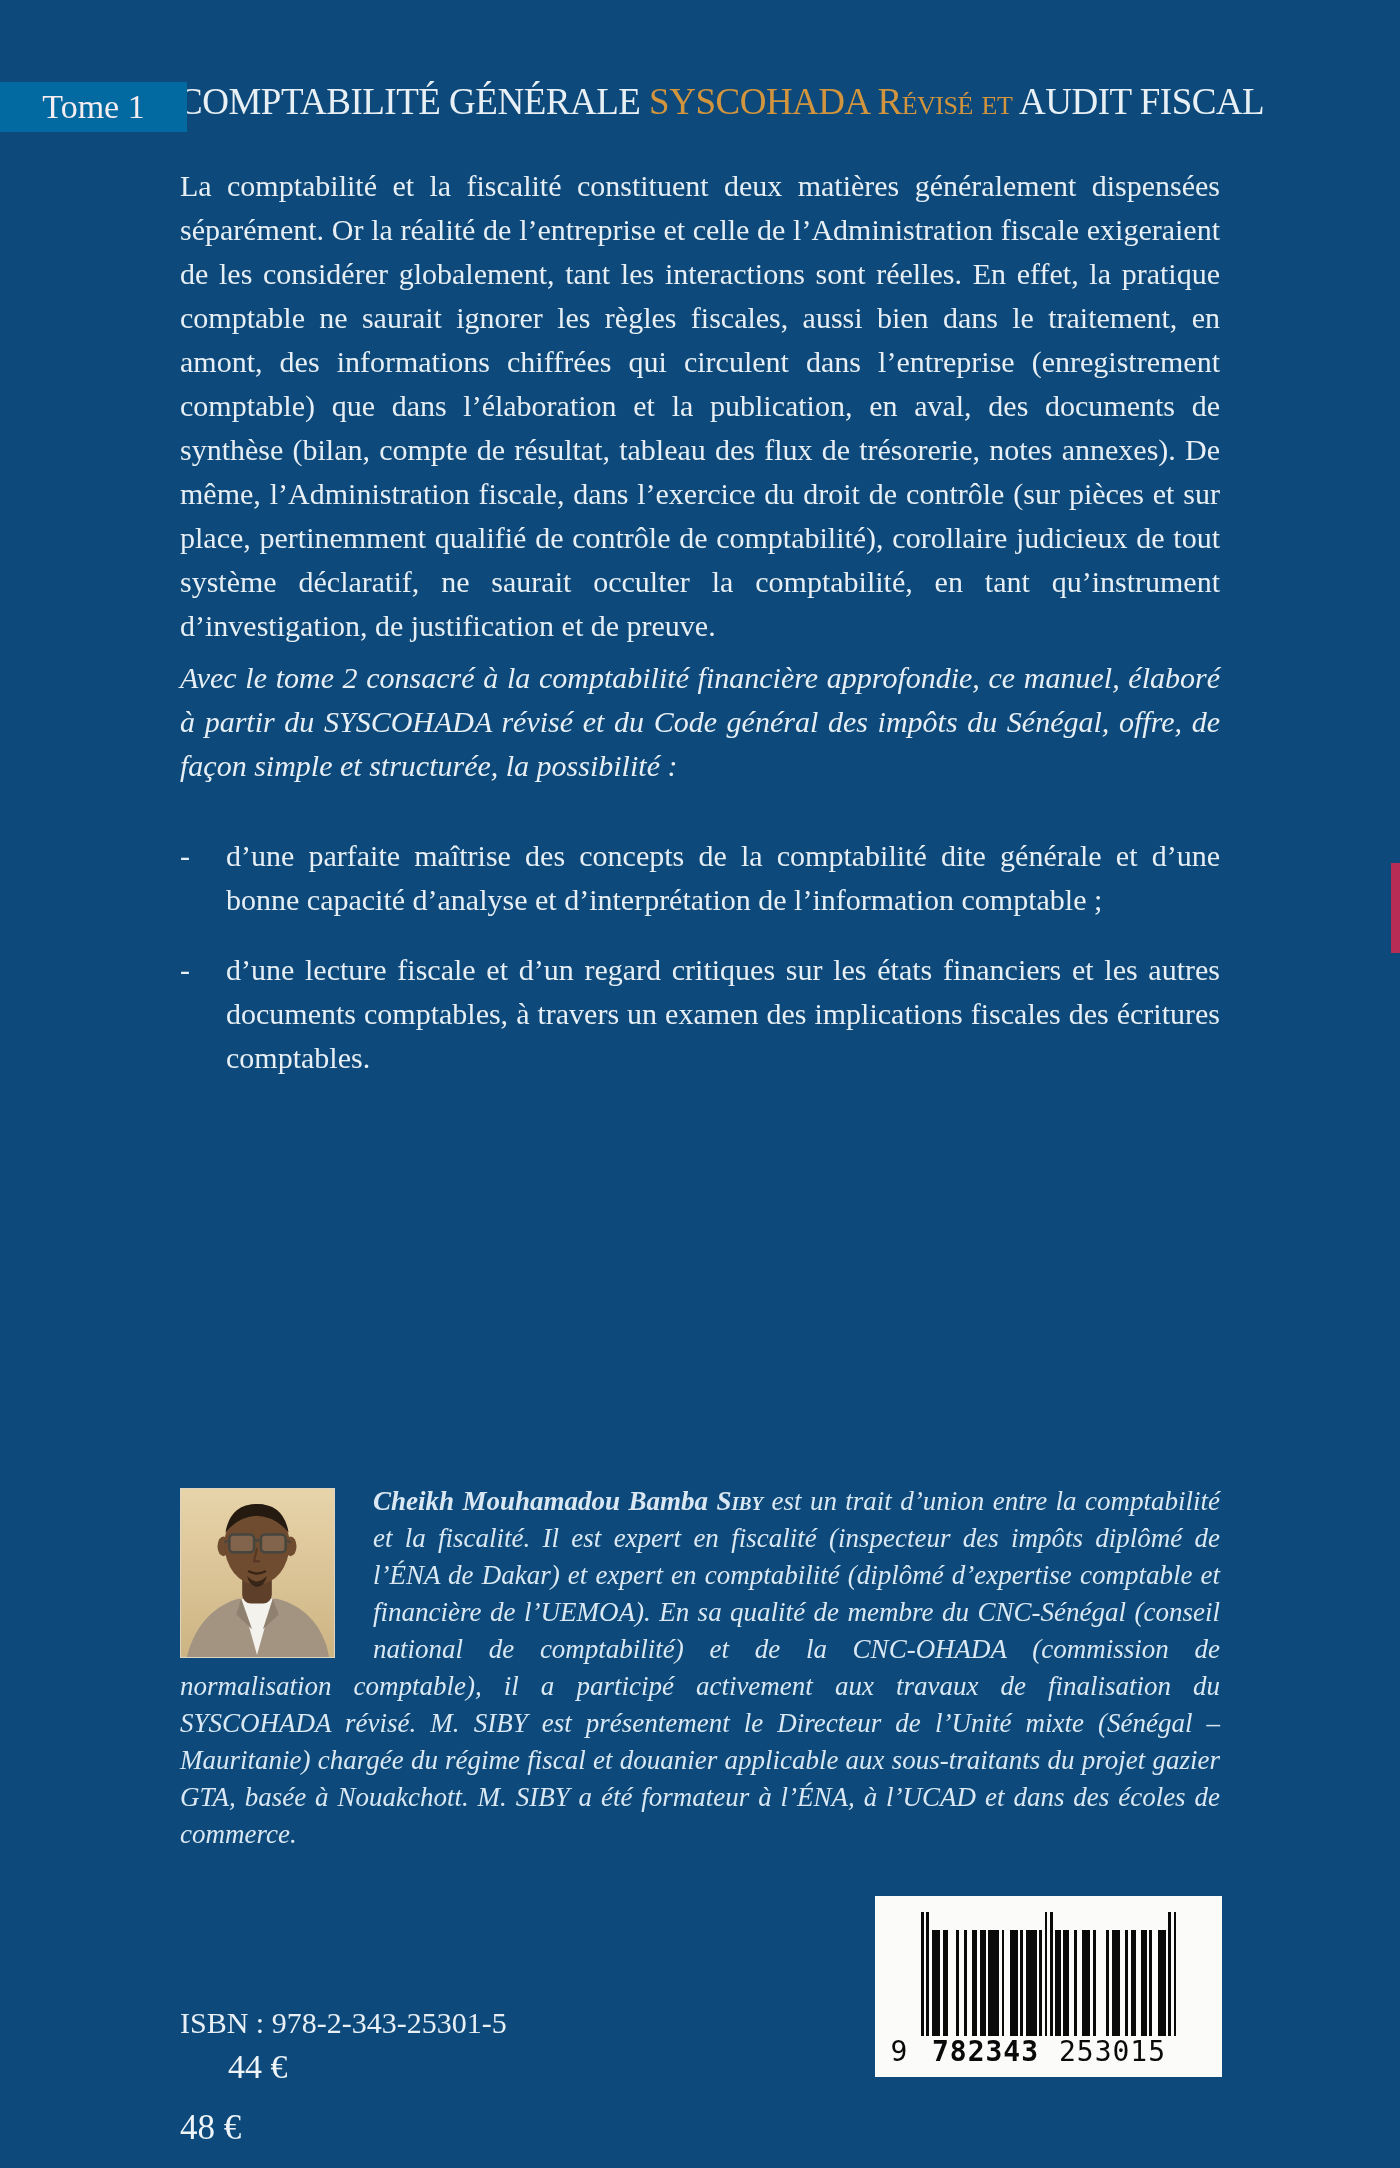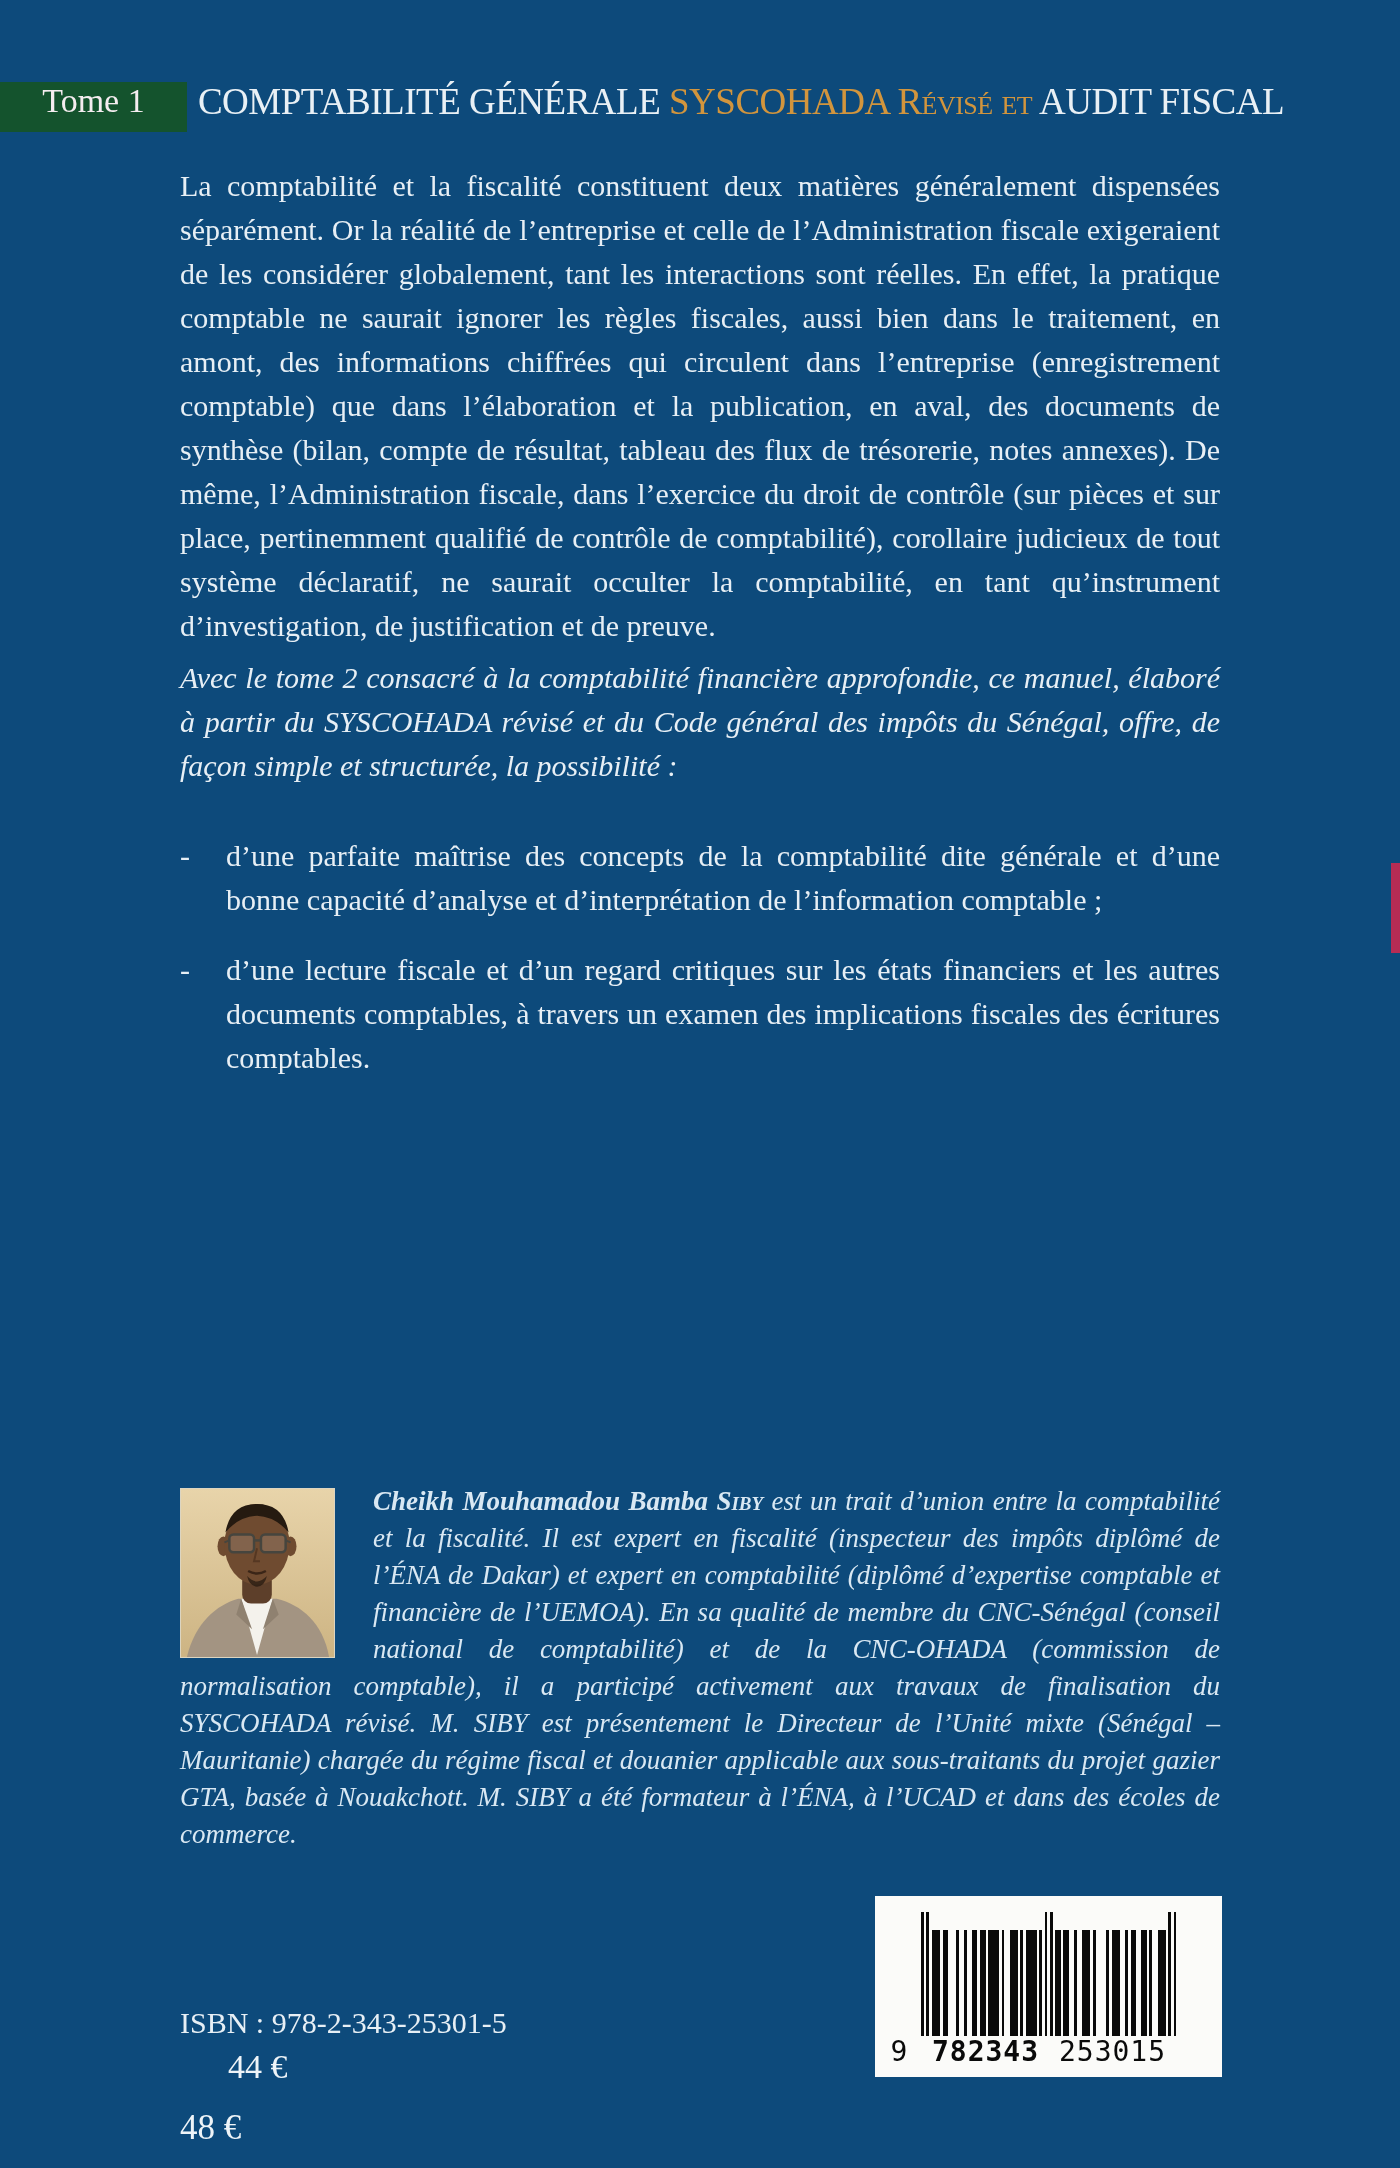--- a/index.html
+++ b/index.html
@@ -5,30 +5,30 @@
   html,body { margin:0; padding:0; background:#0d4a7b; }
   .cover {
     position:relative; width:1400px; height:2168px;
     background:#0d4a7b; overflow:hidden;
     font-family:"Liberation Serif", serif;
     -webkit-font-smoothing:antialiased;
   }
 
   
   .title-row {
-    position:absolute; top:80px; left:186px; width:1110px;
-    text-align:center; font-size:37px; letter-spacing:-0.5px;
+    position:absolute; top:80px; left:178px; width:1110px;
+    font-size:37px; letter-spacing:-0.5px;
     color:#e9f0f5; white-space:nowrap;
   }
   .gold { color:#d2953d; }
   .sc   { font-variant:small-caps; }
   .badge {
     position:absolute; top:82px; left:0; width:187px; height:50px;
-    background:#14532d; color:#f5edf0; font-size:34px;
-    display:flex; align-items:flex-start; justify-content:center;
+    background:#0369a1; color:#f5edf0; font-size:34px;
+    display:flex; align-items:center; justify-content:center;
   }
   .red-tab {
     position:absolute; right:0; top:863px; width:9px; height:90px;
     background:#b62c54;
   }
 
   
   .synopsis {
     position:absolute; left:180px; top:164px; width:1040px;
     color:#e7eff5; font-size:30px; line-height:44px; text-align:justify;

